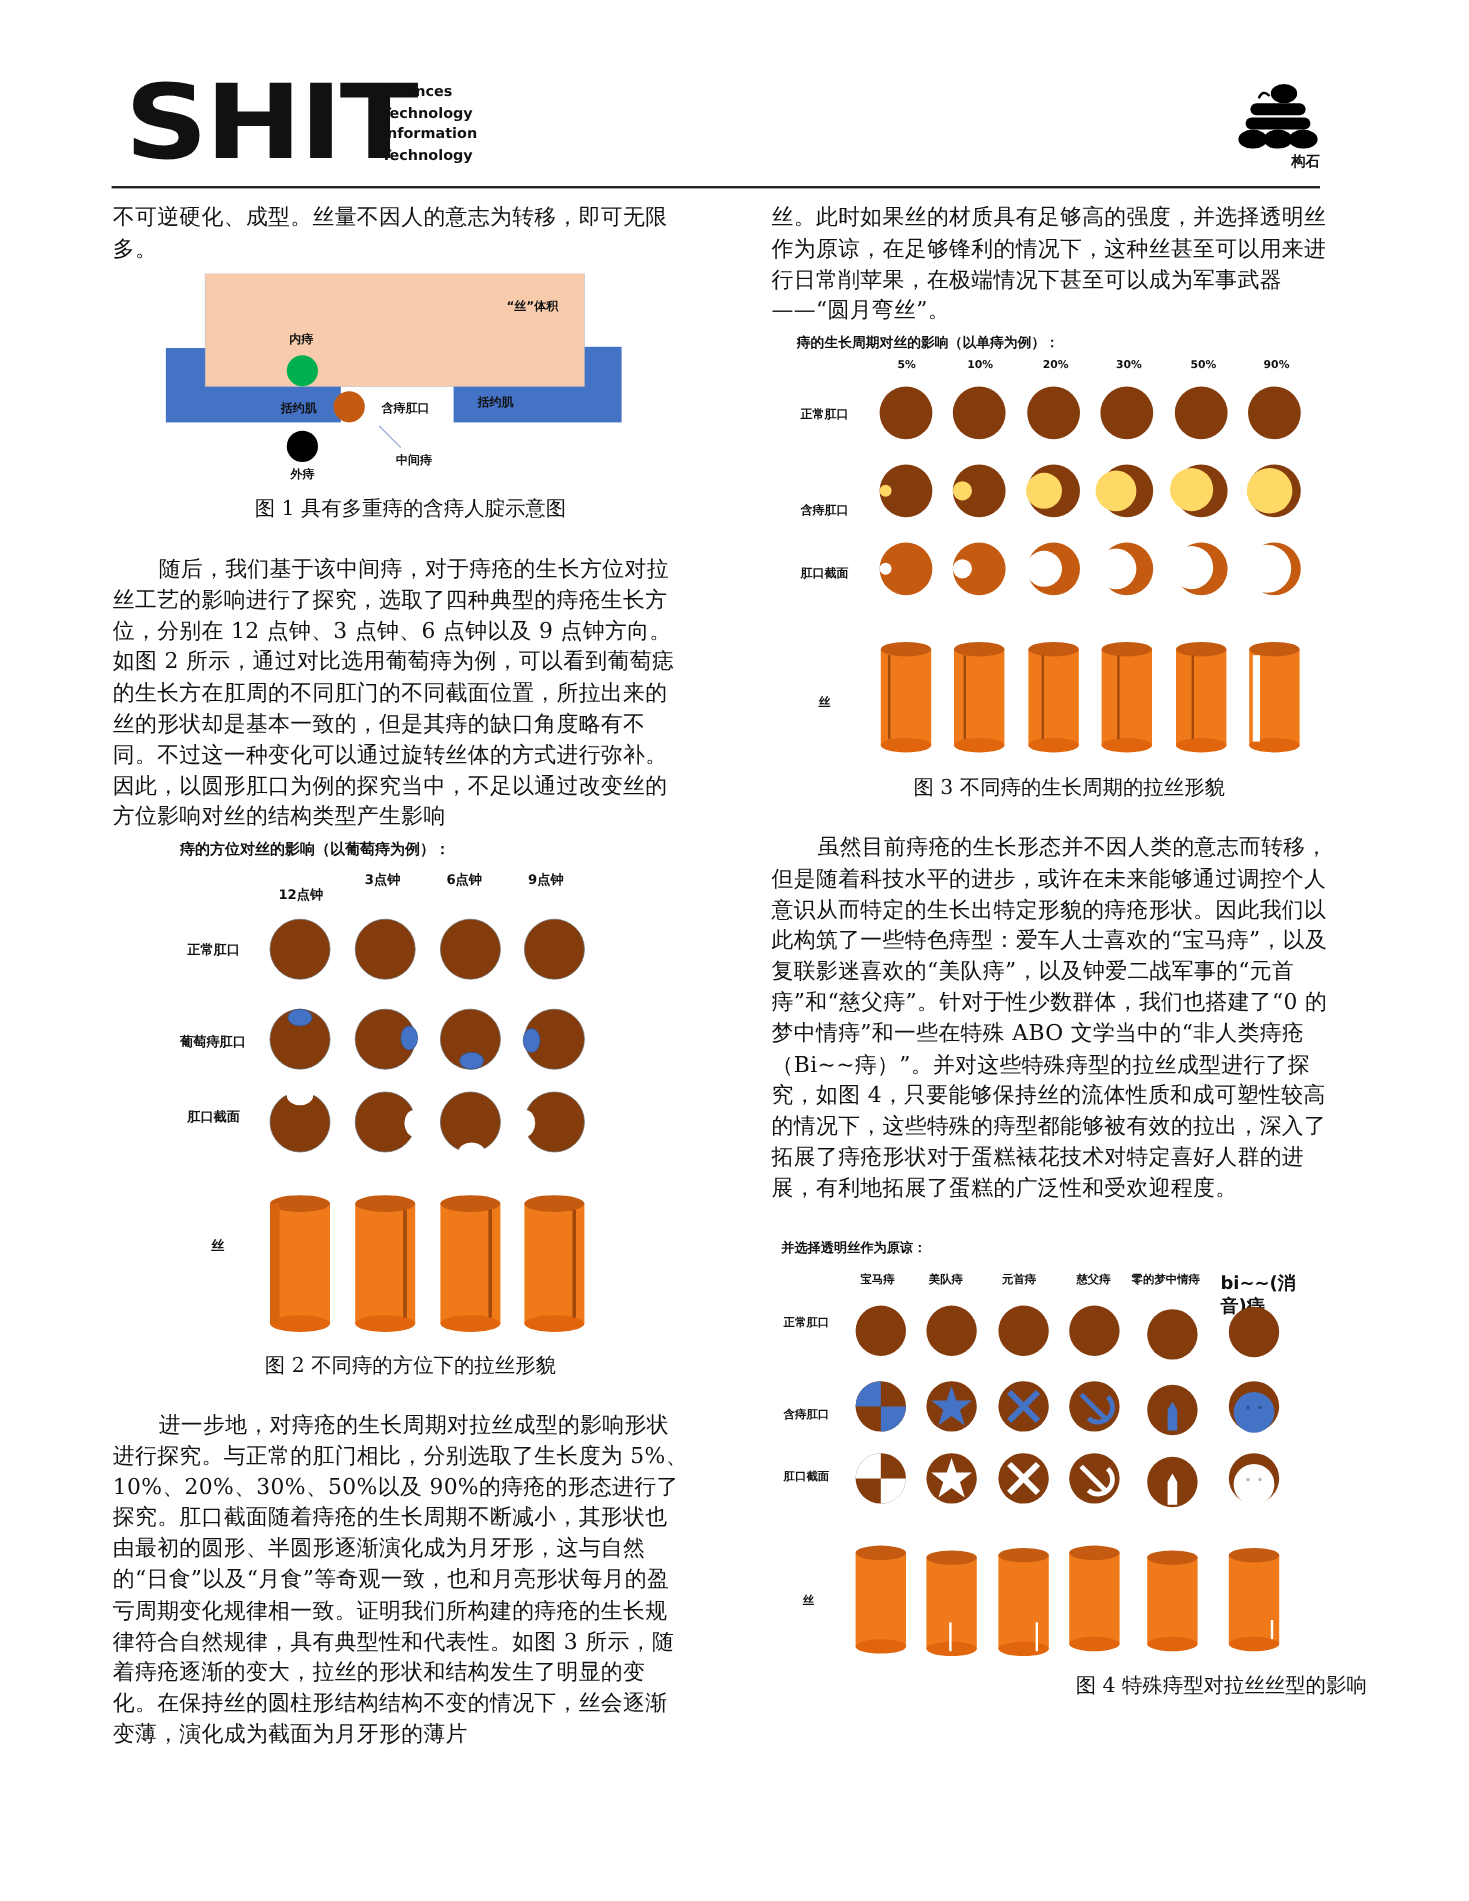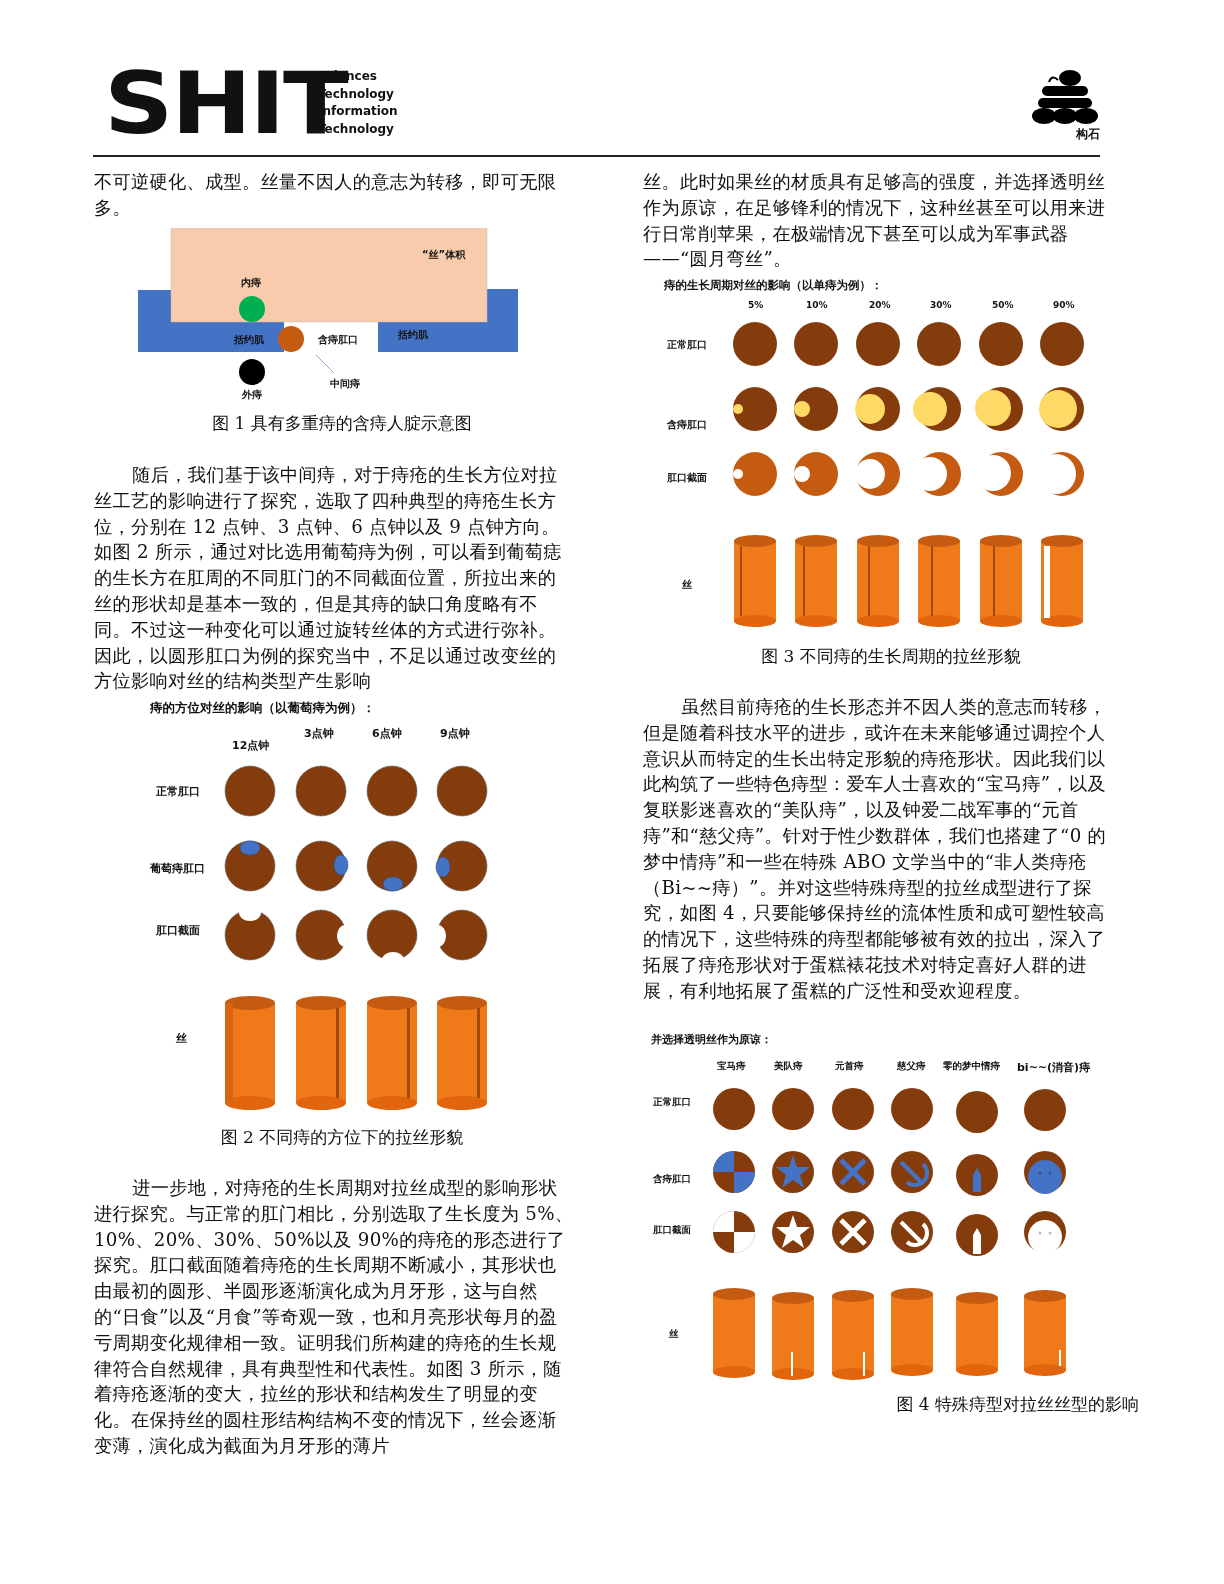--- a/index.html
+++ b/index.html
@@ -226,21 +226,21 @@
   <p class="indent">虽然目前痔疮的生长形态并不因人类的意志而转移，但是随着科技水平的进步，或许在未来能够通过调控个人意识从而特定的生长出特定形貌的痔疮形状。因此我们以此构筑了一些特色痔型：爱车人士喜欢的“宝马痔”，以及复联影迷喜欢的“美队痔”，以及钟爱二战军事的“元首痔”和“慈父痔”。针对于性少数群体，我们也搭建了“0 的梦中情痔”和一些在特殊 ABO 文学当中的“非人类痔疮（Bi~~痔）”。并对这些特殊痔型的拉丝成型进行了探究，如图 4，只要能够保持丝的流体性质和成可塑性较高的情况下，这些特殊的痔型都能够被有效的拉出，深入了拓展了痔疮形状对于蛋糕裱花技术对特定喜好人群的进展，有利地拓展了蛋糕的广泛性和受欢迎程度。</p>
 </div>
 
 <div class="abs" style="left:645px;top:1032px;width:450px;height:355px;">
   <div class="abs fig-title" style="left:6px;top:0px;font-size:11px;">并选择透明丝作为原谅：</div>
   <div class="abs fig-lbl" style="left:72px;top:28px;font-size:9.5px;">宝马痔</div>
   <div class="abs fig-lbl" style="left:129px;top:28px;font-size:9.5px;">美队痔</div>
   <div class="abs fig-lbl" style="left:190px;top:28px;font-size:9.5px;">元首痔</div>
   <div class="abs fig-lbl" style="left:252px;top:28px;font-size:9.5px;">慈父痔</div>
   <div class="abs fig-lbl" style="left:298px;top:28px;font-size:9.5px;">零的梦中情痔</div>
-  <div class="abs fig-lbl" style="left:372px;top:28px;font-size:11px;">bi~~(消音)痔</div>
+  <div class="abs fig-lbl" style="left:372px;top:28px;font-size:15px;">bi~~(消音)痔</div>
   <div class="abs fig-lbl" style="left:8px;top:64px;font-size:9.5px;">正常肛口</div>
   <div class="abs fig-lbl" style="left:8px;top:141px;font-size:9.5px;">含痔肛口</div>
   <div class="abs fig-lbl" style="left:8px;top:192px;font-size:9.5px;">肛口截面</div>
   <div class="abs fig-lbl" style="left:24px;top:296px;font-size:9.5px;">丝</div>
   <svg class="abs" style="left:0;top:0;" width="450" height="355" viewBox="0 0 450 355">
     <g fill="#843c0c">
       <circle cx="89" cy="77" r="21"></circle>
         <circle cx="148" cy="77" r="21"></circle>
         <circle cx="208" cy="77" r="21"></circle>
         <circle cx="267" cy="77" r="21"></circle>

